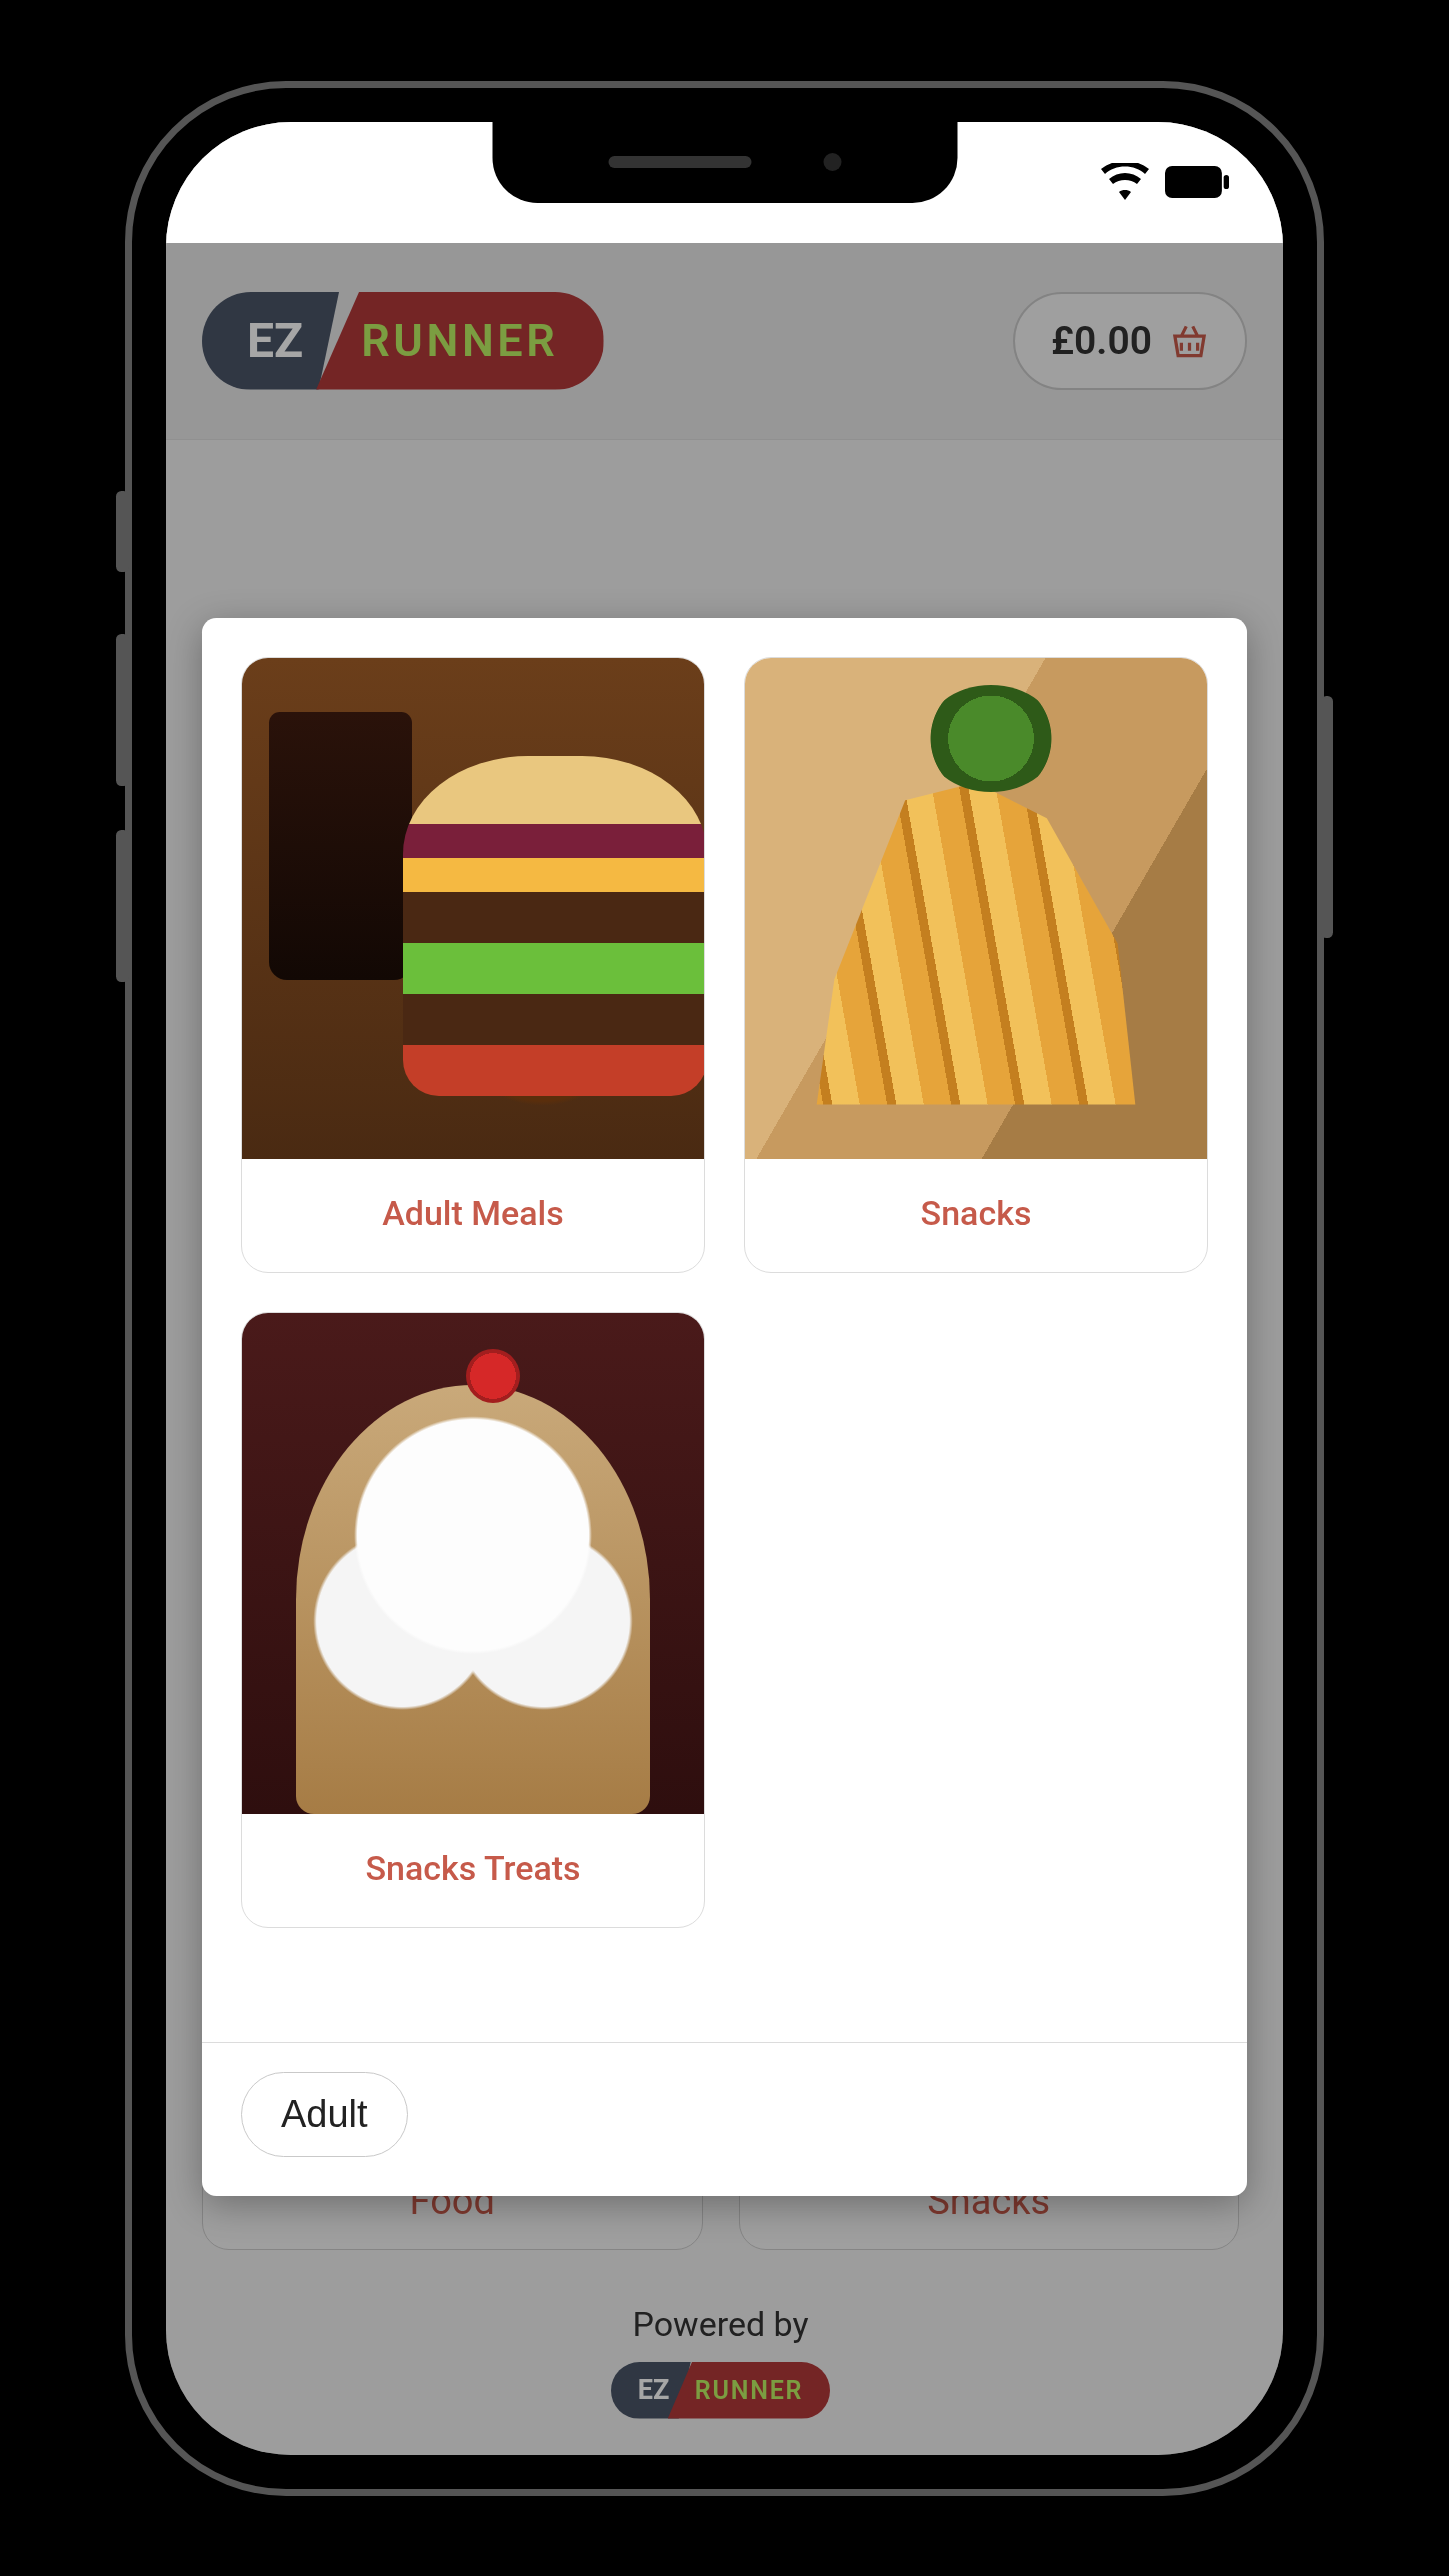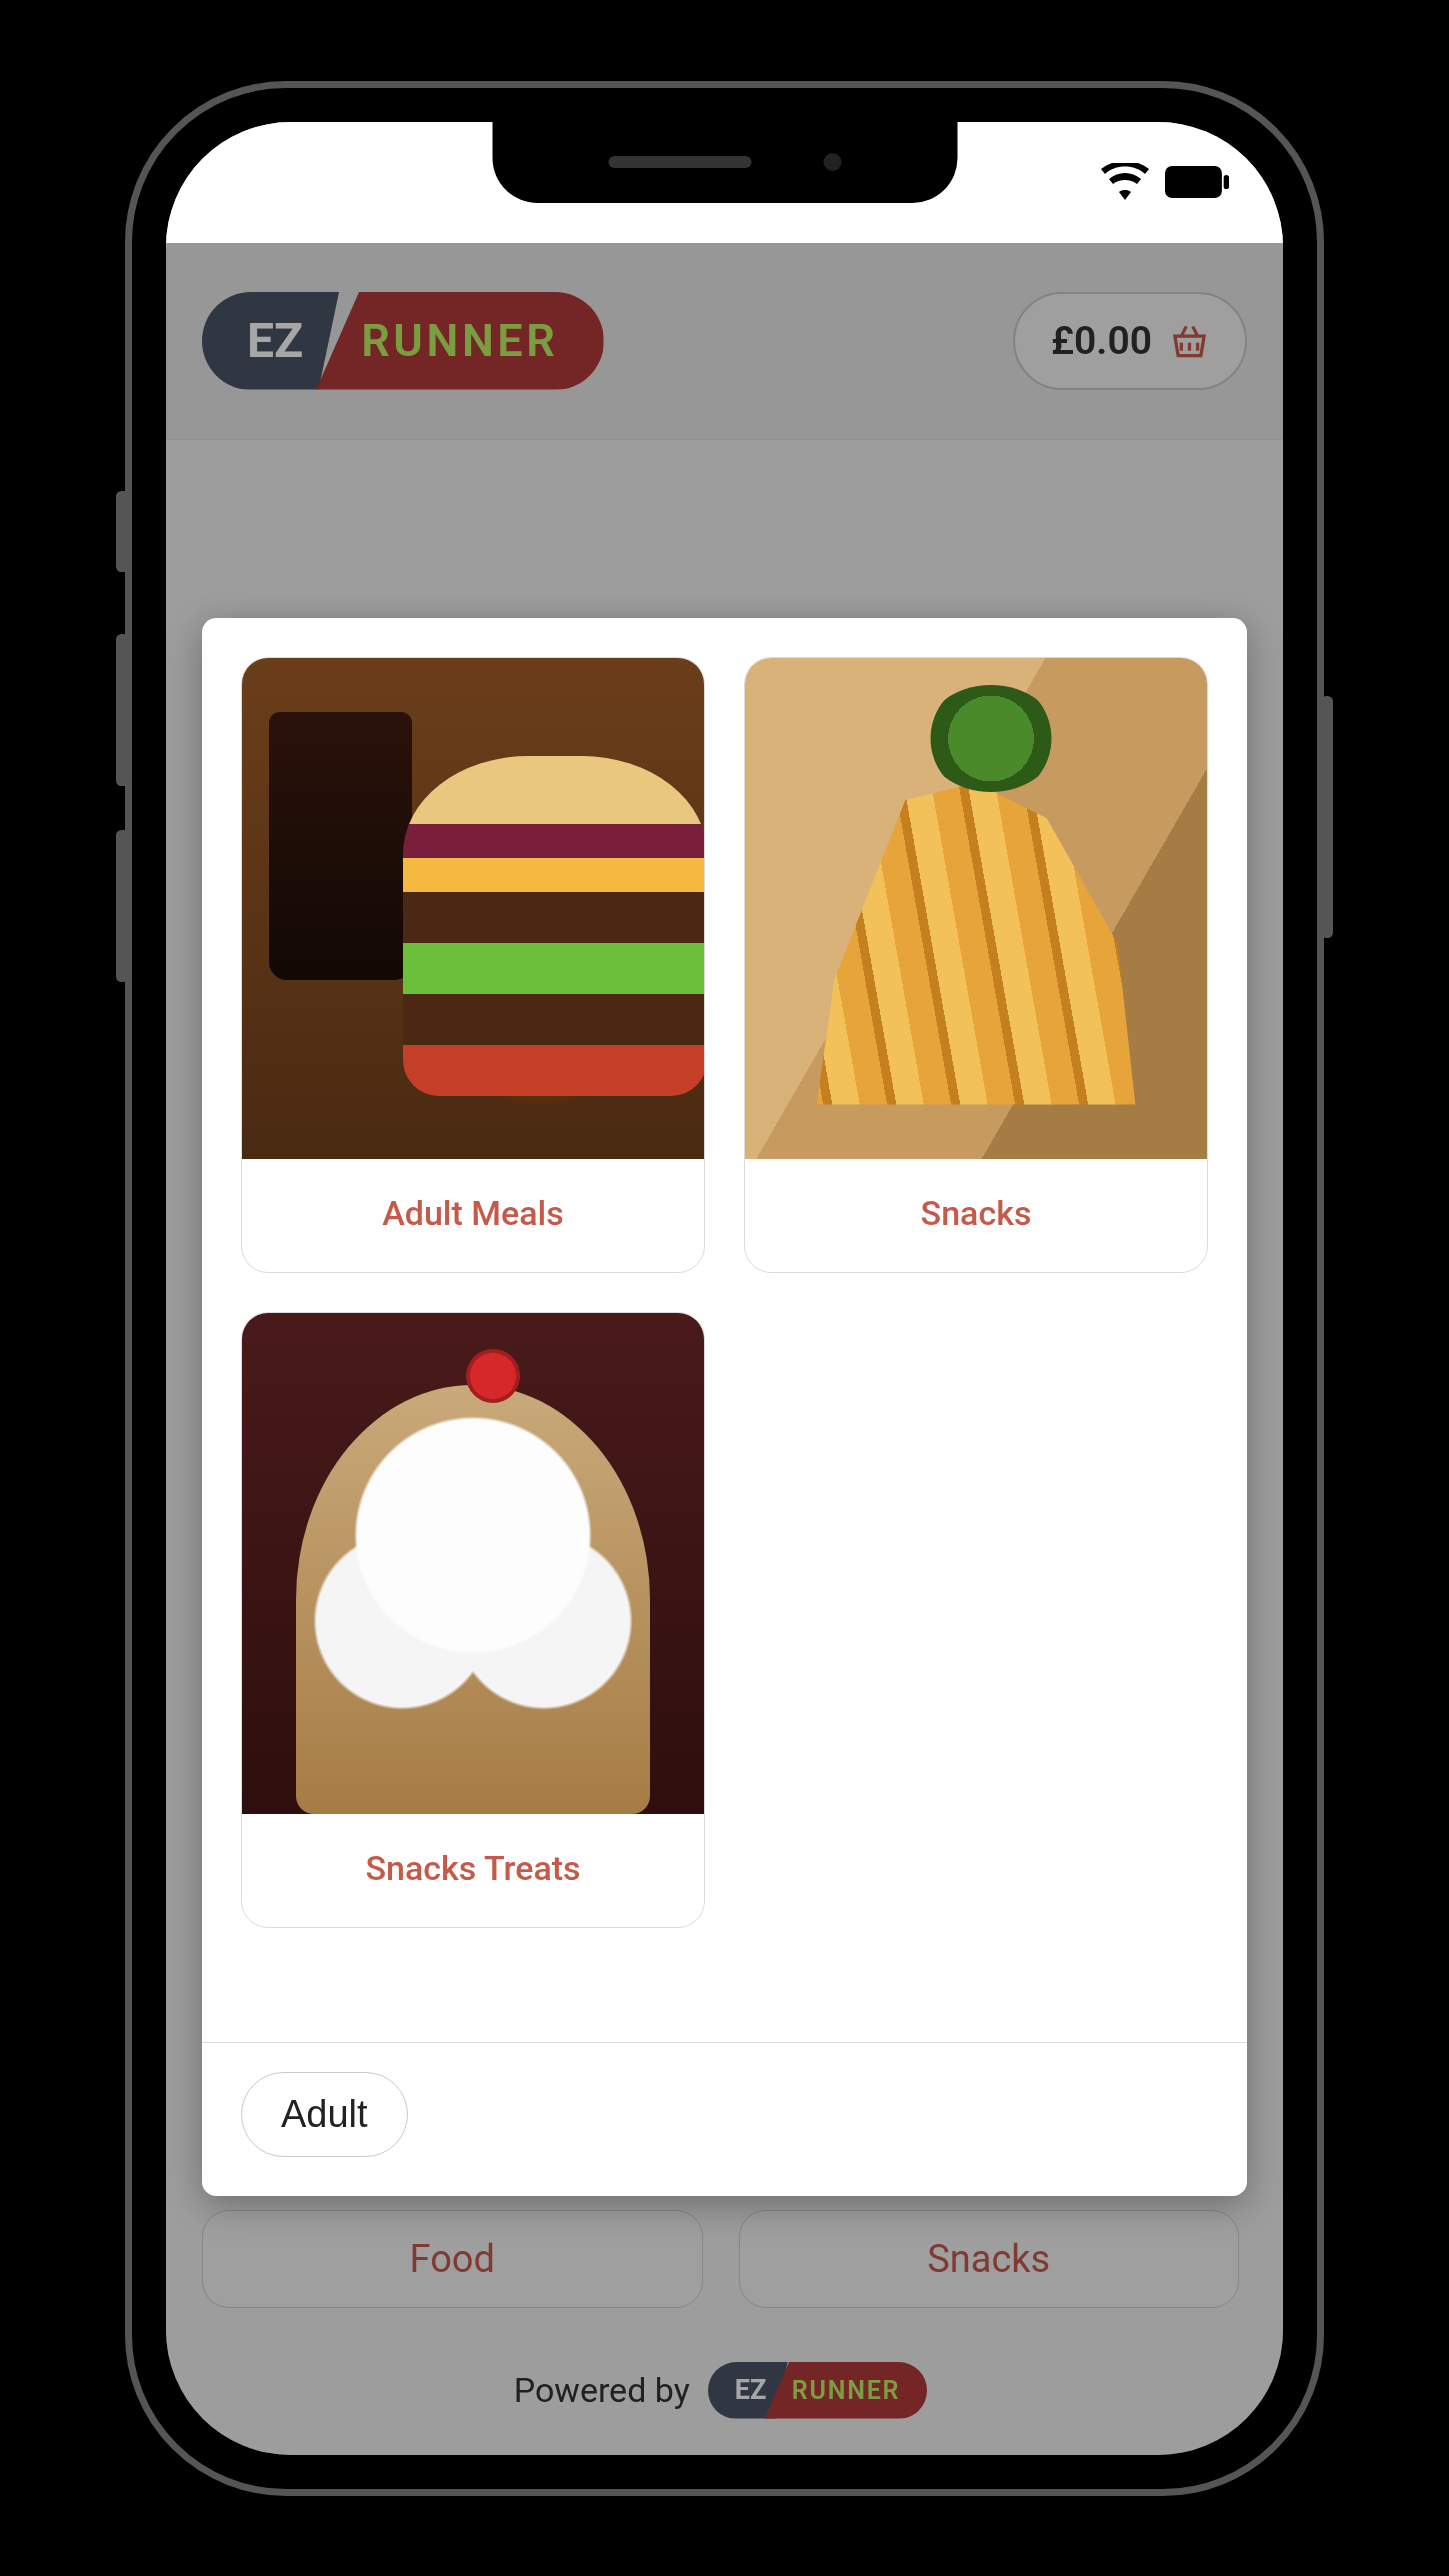--- a/index.html
+++ b/index.html
@@ -182,24 +182,25 @@
     display: flex;
     align-items: center;
     justify-content: center;
     color: #c65a4a;
     font-size: 38px;
     background: #f5f5f5;
   }
   .powered-row {
     display: flex;
     align-items: center;
-    justify-content: center;
+    justify-content: flex-end;
     gap: 18px;
     font-size: 34px;
     color: #333;
+    flex-direction: column;
   }
 
   
   .modal {
     position: absolute;
     top: 496px;
     left: 36px;
     right: 36px;
     bottom: 259px;
     background: #fff;

